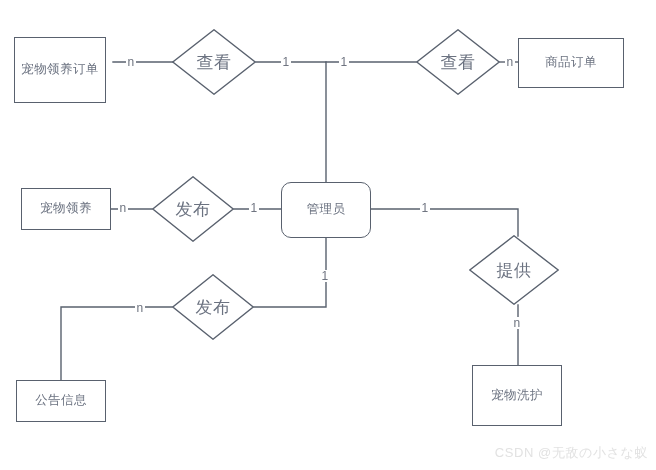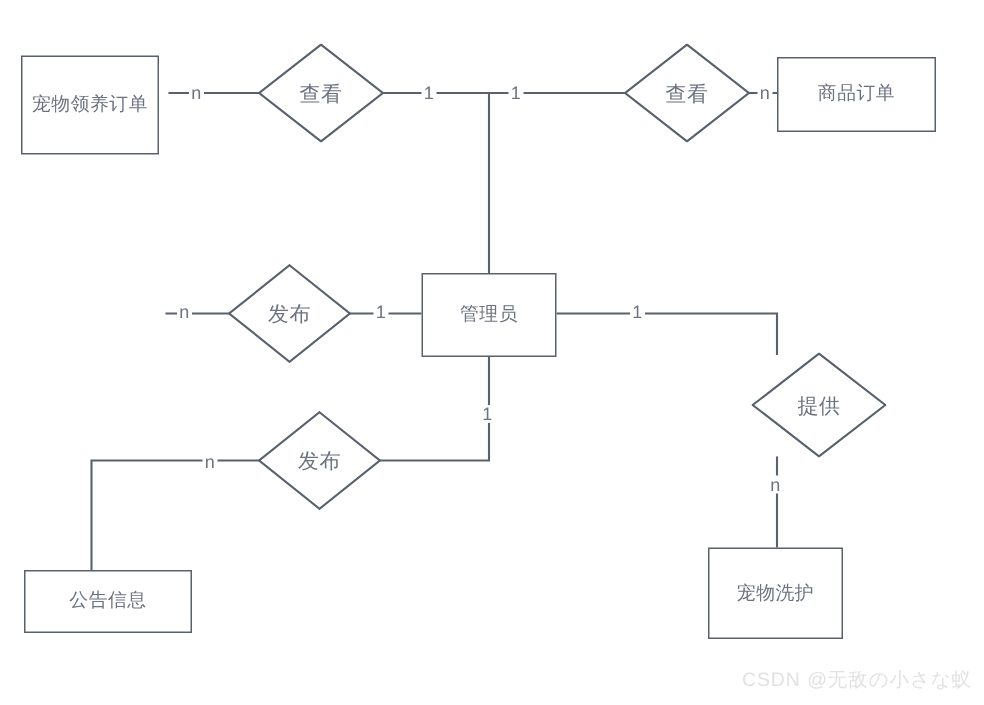--- a/index.html
+++ b/index.html
@@ -51,21 +51,21 @@
   }
   .relationship .dia-svg {
     position: absolute;
     left: 0;
     top: 0;
   }
   .relationship .rel-label {
     position: relative;
     z-index: 2;
     color: #6b7280;
-    font-size: 14px;
+    font-size: 17px;
     letter-spacing: 0.4px;
     line-height: 1;
   }
   .card {
     position: absolute;
     color: #6f7480;
     font-size: 12px;
     line-height: 1;
     background: #ffffff;
     padding: 0 1.5px;
@@ -99,24 +99,27 @@
       <polyline points="326,238 326,307 254,307" fill="none" stroke="#59616e" stroke-width="1.4" stroke-linecap="square"></polyline>
       <polyline points="172,307 61,307 61,380" fill="none" stroke="#59616e" stroke-width="1.4" stroke-linecap="square"></polyline>
     </svg>
 
   <div class="entity" id="ent-0" style="left: 14px; top: 37px; width: 92px; height: 66px;">
     <span>宠物领养订单</span>
   </div>
   <div class="entity" id="ent-1" style="left: 518px; top: 38px; width: 106px; height: 50px;">
     <span>商品订单</span>
   </div>
-  <div class="entity" id="ent-3" style="left: 281px; top: 182px; width: 90px; height: 56px;">
+  <div class="entity" id="ent-2" style="left: 21px; top: 188px; width: 90px; height: 42px;">
+    <span>宠物领养</span>
+  </div>
+  <div class="entity" id="ent-3" style="left: 281px; top: 182px; width: 90px; height: 56px; border-radius: 10px;">
     <span>管理员</span>
   </div>
-  <div class="entity" id="ent-4" style="left: 16px; top: 380px; width: 112px; height: 42px;">
+  <div class="entity" id="ent-4" style="left: 16px; top: 380px; width: 90px; height: 42px;">
     <span>公告信息</span>
   </div>
   <div class="entity" id="ent-5" style="left: 472px; top: 365px; width: 90px; height: 61px;">
     <span>宠物洗护</span>
   </div>
 
   <div class="relationship" id="rel-0" style="left: 172px; top: 29px; width: 84px; height: 66px;">
       <svg class="dia-svg" width="84" height="66" viewBox="0 0 84 66">
         <polygon points="42,0.8 83.2,33 42,65.2 0.8,33" fill="#ffffff" stroke="#59616e" stroke-width="1.4"></polygon>
       </svg>
@@ -127,21 +130,21 @@
         <polygon points="42,0.8 83.2,33 42,65.2 0.8,33" fill="#ffffff" stroke="#59616e" stroke-width="1.4"></polygon>
       </svg>
     <span class="rel-label">查看</span>
   </div>
   <div class="relationship" id="rel-2" style="left: 152px; top: 176px; width: 82px; height: 66px;">
       <svg class="dia-svg" width="82" height="66" viewBox="0 0 82 66">
         <polygon points="41,0.8 81.2,33 41,65.2 0.8,33" fill="#ffffff" stroke="#59616e" stroke-width="1.4"></polygon>
       </svg>
     <span class="rel-label">发布</span>
   </div>
-  <div class="relationship" id="rel-3" style="left: 501px; top: 235px; width: 90px; height: 70px;">
+  <div class="relationship" id="rel-3" style="left: 469px; top: 235px; width: 90px; height: 70px;">
       <svg class="dia-svg" width="90" height="70" viewBox="0 0 90 70">
         <polygon points="45,0.8 89.2,35 45,69.2 0.8,35" fill="#ffffff" stroke="#59616e" stroke-width="1.4"></polygon>
       </svg>
     <span class="rel-label">提供</span>
   </div>
   <div class="relationship" id="rel-4" style="left: 172px; top: 274px; width: 82px; height: 66px;">
       <svg class="dia-svg" width="82" height="66" viewBox="0 0 82 66">
         <polygon points="41,0.8 81.2,33 41,65.2 0.8,33" fill="#ffffff" stroke="#59616e" stroke-width="1.4"></polygon>
       </svg>
     <span class="rel-label">发布</span>

